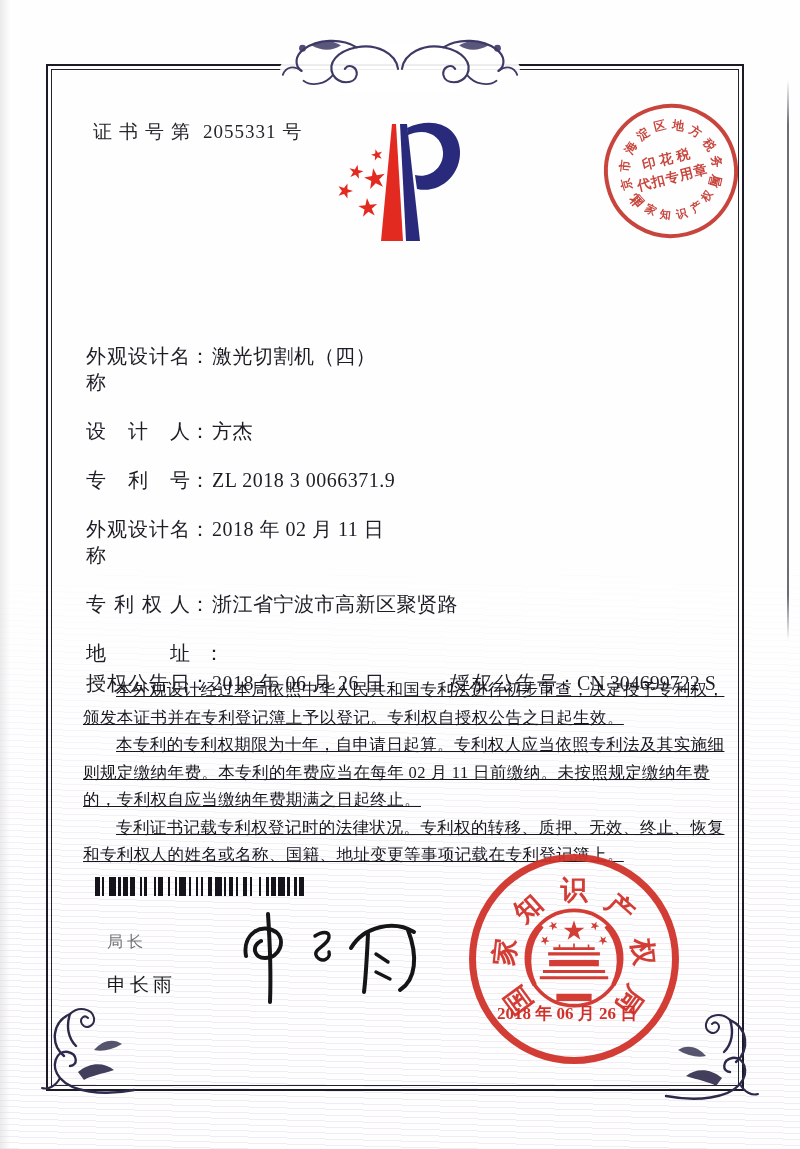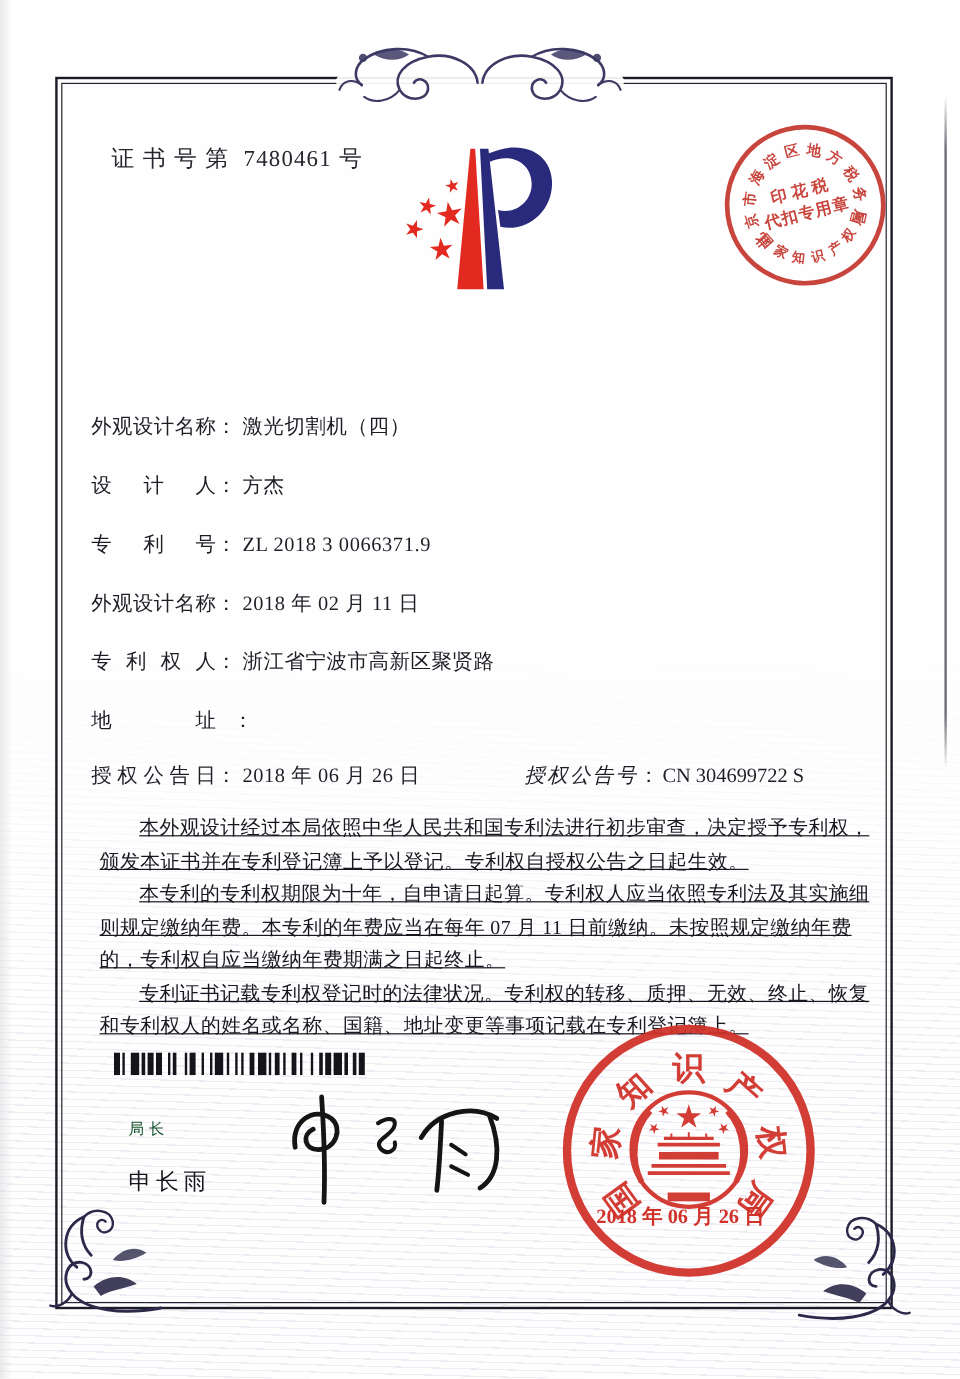--- a/index.html
+++ b/index.html
@@ -31,40 +31,40 @@
   
   .cert-no{position:absolute;left:93px;top:119px;font-size:19px;color:#26262e;}
   .cert-no .sp{letter-spacing:7px;}
   .cert-no .num{margin:0 6px;letter-spacing:1px;}
   
   .logo{position:absolute;left:328px;top:114px;width:145px;height:133px;}
   
   .title{position:absolute;left:0;top:242px;width:100%;text-align:center;
     font-size:42px;font-weight:700;letter-spacing:7px;color:#101016;}
   
-  .fields{position:absolute;left:76px;top:343px;width:634px;font-size:17px;}
+  .fields{position:absolute;left:86px;top:343px;width:634px;font-size:20px;}
   .row{display:flex;line-height:26px;margin-bottom:23px;}
   .row .lbl{width:104px;text-align:justify;text-align-last:justify;flex:none;}
   .row .colon{width:22px;flex:none;}
   .row .val{flex:1;letter-spacing:.5px;}
-  .row.addr{margin-bottom:20px;gap:14px;}
+  .row.addr{margin-bottom:4px;gap:14px;}
   .row.grant{position:relative;justify-content:space-between;}
   .pair2{position:absolute;left:361px;top:0;display:flex;}
   .pair2 .lbl2{letter-spacing:2px;font-style:italic;}
   .pair2 .colon{width:20px;}
   
   .body-text{position:absolute;left:83px;top:676px;width:644px;
     font-size:16.5px;line-height:27.5px;letter-spacing:.4px;color:#17171f;}
   .body-text p{margin:0;text-indent:2em;text-decoration:underline;}
   
   .barcode{position:absolute;left:95px;top:877px;width:218px;height:19px;
     display:flex;overflow:hidden;}
   .barcode i{height:100%;flex:none;}
   
-  .sig-title{position:absolute;left:107px;top:932px;font-size:13px;letter-spacing:4px;color:#14532d;}
+  .sig-title{position:absolute;left:107px;top:932px;font-size:16px;letter-spacing:4px;color:#737373;}
   .sig-name{position:absolute;left:107px;top:972px;font-size:19px;letter-spacing:4px;color:#17171c;}
   .signature{position:absolute;left:218px;top:904px;width:215px;height:108px;}
   
   .seal{position:absolute;left:469px;top:854px;width:196px;height:196px;
     border:7px solid var(--seal-red,#d0322a);border-radius:50%;opacity:.94;}
   .seal .ring span{font-weight:700;color:var(--seal-red,#d0322a);font-family:"Liberation Serif",serif;}
   .emblem{position:absolute;left:41px;top:40px;width:114px;height:114px;}
   .seal-date{position:absolute;left:469px;top:1002px;width:196px;text-align:center;
     font-size:17px;font-weight:700;color:var(--seal-red,#d0322a);letter-spacing:0;}
   
@@ -131,21 +131,21 @@
       <path d="M96,84 C64,90 34,86 22,72 C12,60 18,44 30,46 C40,48 40,60 32,60"></path>
       <path d="M26,50 C12,38 14,16 32,8 C28,20 30,32 38,40"></path>
       <path d="M32,8 C40,0 54,2 56,12 C57,20 48,24 44,18 C41,13 46,8 50,12" stroke-width="2"></path>
       <path d="M22,72 C18,80 10,84 4,82" stroke-width="2"></path>
       <path d="M40,66 C52,56 66,56 76,64 C64,68 52,70 46,74 Z" fill="#2c2a4a" stroke="none" opacity=".9"></path>
       <path d="M56,44 C64,34 76,32 84,38 C74,44 64,46 56,44 Z" fill="#2c2a4a" stroke="none" opacity=".8"></path>
     </g>
   </svg>
 
   <div class="cert-no">
-    <span class="sp">证书号第</span><span class="num">7480461</span><span>号</span>
+    <span class="sp">证书号第</span><span class="num">2055331</span><span>号</span>
   </div>
 
   <svg class="logo" viewBox="0 0 145 133">
     <defs>
       <polygon id="star5" points="0,-1 0.2245,-0.309 0.9511,-0.309 0.3633,0.118 0.5878,0.809 0,0.382 -0.5878,0.809 -0.3633,0.118 -0.9511,-0.309 -0.2245,-0.309"></polygon>
     </defs>
     <g fill="var(--logo-red)">
       <use href="#star5" transform="translate(49,41) scale(6) rotate(-15)"></use>
       <use href="#star5" transform="translate(28,58) scale(7.5) rotate(12)"></use>
       <use href="#star5" transform="translate(47,65) scale(11) rotate(-10)"></use>
@@ -195,21 +195,21 @@
       <span class="pair2">
         <span class="lbl2">授权公告号</span>
           <span class="colon">：</span>
         <span>CN 304699722 S</span>
       </span>
     </div>
   </div>
 
   <div class="body-text">
     <p>本外观设计经过本局依照中华人民共和国专利法进行初步审查，决定授予专利权，颁发本证书并在专利登记簿上予以登记。专利权自授权公告之日起生效。</p>
-    <p>本专利的专利权期限为十年，自申请日起算。专利权人应当依照专利法及其实施细则规定缴纳年费。本专利的年费应当在每年 07 月 11 日前缴纳。未按照规定缴纳年费的，专利权自应当缴纳年费期满之日起终止。</p>
+    <p>本专利的专利权期限为十年，自申请日起算。专利权人应当依照专利法及其实施细则规定缴纳年费。本专利的年费应当在每年 02 月 11 日前缴纳。未按照规定缴纳年费的，专利权自应当缴纳年费期满之日起终止。</p>
     <p>专利证书记载专利权登记时的法律状况。专利权的转移、质押、无效、终止、恢复和专利权人的姓名或名称、国籍、地址变更等事项记载在专利登记簿上。</p>
   </div>
 
   <div class="barcode">
       <i style="width: 4.7px; background: rgb(20, 20, 26);"></i>
       <i style="width: 2.35px; background: transparent;"></i>
       <i style="width: 2.35px; background: rgb(20, 20, 26);"></i>
       <i style="width: 4.7px; background: transparent;"></i>
       <i style="width: 7.05px; background: rgb(20, 20, 26);"></i>
       <i style="width: 2.35px; background: transparent;"></i>

